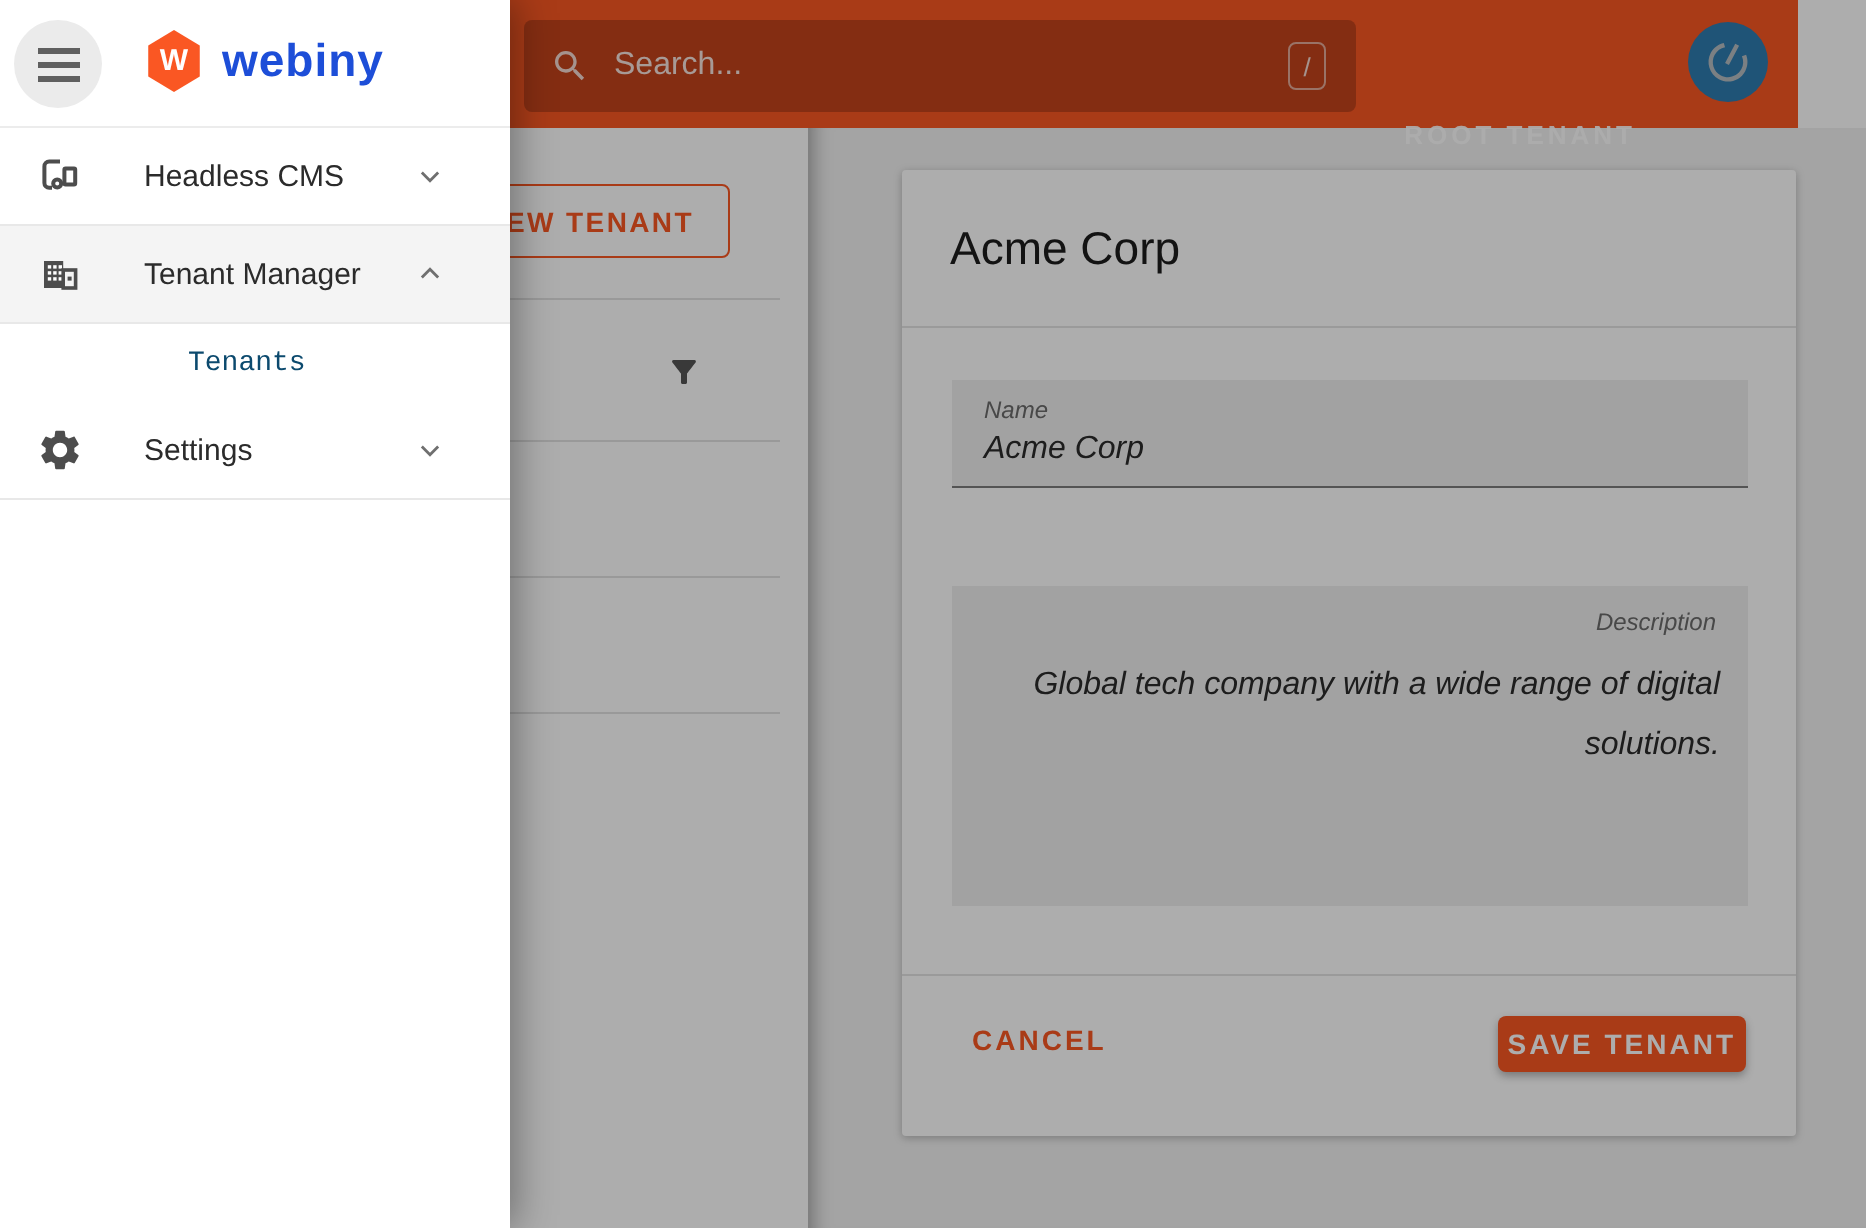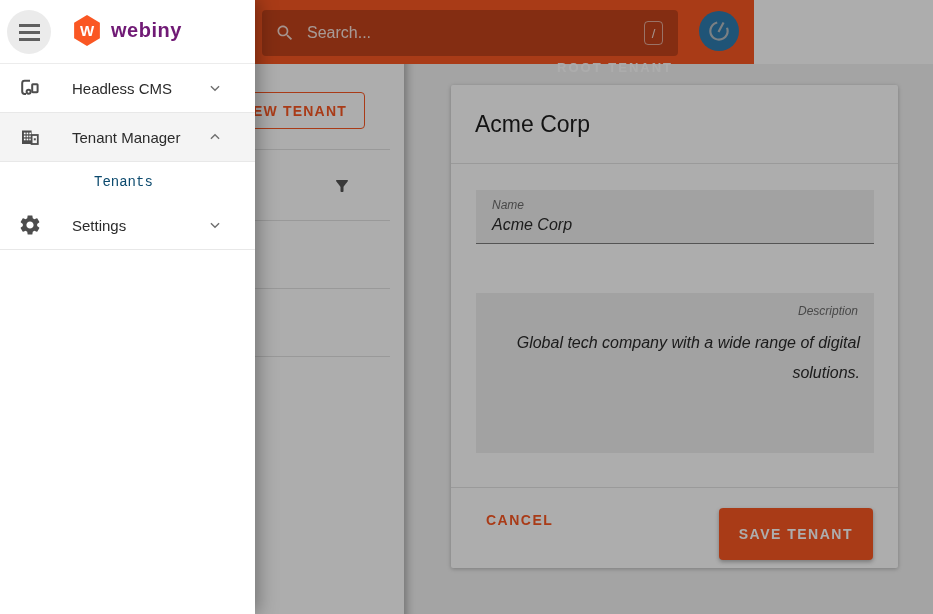--- a/index.html
+++ b/index.html
@@ -4,21 +4,21 @@
 <style>
   * { margin:0; padding:0; box-sizing:border-box; }
   html,body { width:933px; height:614px; overflow:hidden; }
   body {
     font-family:"Liberation Sans","DejaVu Sans",sans-serif;
     background:#fff; position:relative;
   }
   .app { position:absolute; inset:0; width:933px; height:614px; overflow:hidden; }
 
   
-  .topbar { position:absolute; left:0; top:0; width:754px; height:64px; background:#fa5723; z-index:1; }
+  .topbar { position:absolute; left:0; top:0; width:899px; height:64px; background:#fa5723; z-index:1; }
   .searchbar {
     position:absolute; left:262px; top:10px; width:416px; height:46px;
     background:rgba(0,0,0,0.22); border-radius:4px; display:flex; align-items:center;
   }
   .searchbar .mag { margin-left:13px; width:20px; height:20px; flex:0 0 auto; }
   .searchbar input {
     background:transparent; border:none; outline:none; color:rgba(255,255,255,0.95);
     font-size:16px; margin-left:12px; width:300px; font-family:inherit;
   }
   .searchbar input::placeholder { color:rgba(255,255,255,0.85); }
@@ -72,21 +72,21 @@
     position:absolute; left:0; bottom:0; width:100%; height:81px;
     border-top:1px solid #e4e4e4;
     text-decoration:underline;
   }
   .btn-text {
     position:absolute; left:35px; top:24px; background:none; border:none;
     color:#fa5723; font-size:14px; font-weight:600; letter-spacing:1.5px;
     font-family:inherit; cursor:pointer;
   }
   .btn-filled {
-    position:absolute; right:25px; top:20px; height:52px; padding:0 20px;
+    position:absolute; right:25px; top:20px; height:28px; padding:0 5px;
     background:#fa5723; border:none; border-radius:4px; color:#fff;
     font-size:14px; font-weight:600; letter-spacing:1.5px;
     font-family:inherit; cursor:pointer; box-shadow:0 2px 4px rgba(0,0,0,0.3);
   }
 
   
   .scrim { position:absolute; inset:0; background:rgba(0,0,0,0.32); z-index:10; }
 
   
   .drawer {
@@ -100,21 +100,21 @@
     display:flex; flex-direction:column; align-items:center; justify-content:center; gap:4px;
   }
   .hamburger span { display:block; width:21px; height:3px; background:#5f5f5f; }
   .logo { position:absolute; left:73px; top:15px; display:flex; align-items:center; gap:10px; }
   .hexagon {
     width:28px; height:31px; background:#fa5723; color:#fff;
     clip-path:polygon(50% 0%,96% 25%,96% 75%,50% 100%,4% 75%,4% 25%);
     display:flex; align-items:center; justify-content:center;
     font-size:15px; font-weight:700;
   }
-  .brand-text { color:#701a75; font-size:20px; font-weight:700; letter-spacing:0.5px; }
+  .brand-text { color:#1d4ed8; font-size:23px; font-weight:700; letter-spacing:0.5px; }
 
   .menu-item {
     position:relative; height:49px; display:flex; align-items:center;
     border-bottom:1px solid #e8e8e8; cursor:pointer; background:#fff;
   }
   .menu-item.hl { background:#f4f4f4; }
   .menu-icon { position:absolute; left:18px; top:50%; transform:translateY(-50%); width:24px; height:24px; }
   .menu-label { margin-left:72px; font-size:15px; color:#2b2b2b; }
   .chev { position:absolute; right:33px; top:50%; transform:translateY(-50%); width:14px; height:14px; }
   .chev.up { transform:translateY(-50%) rotate(180deg); }

